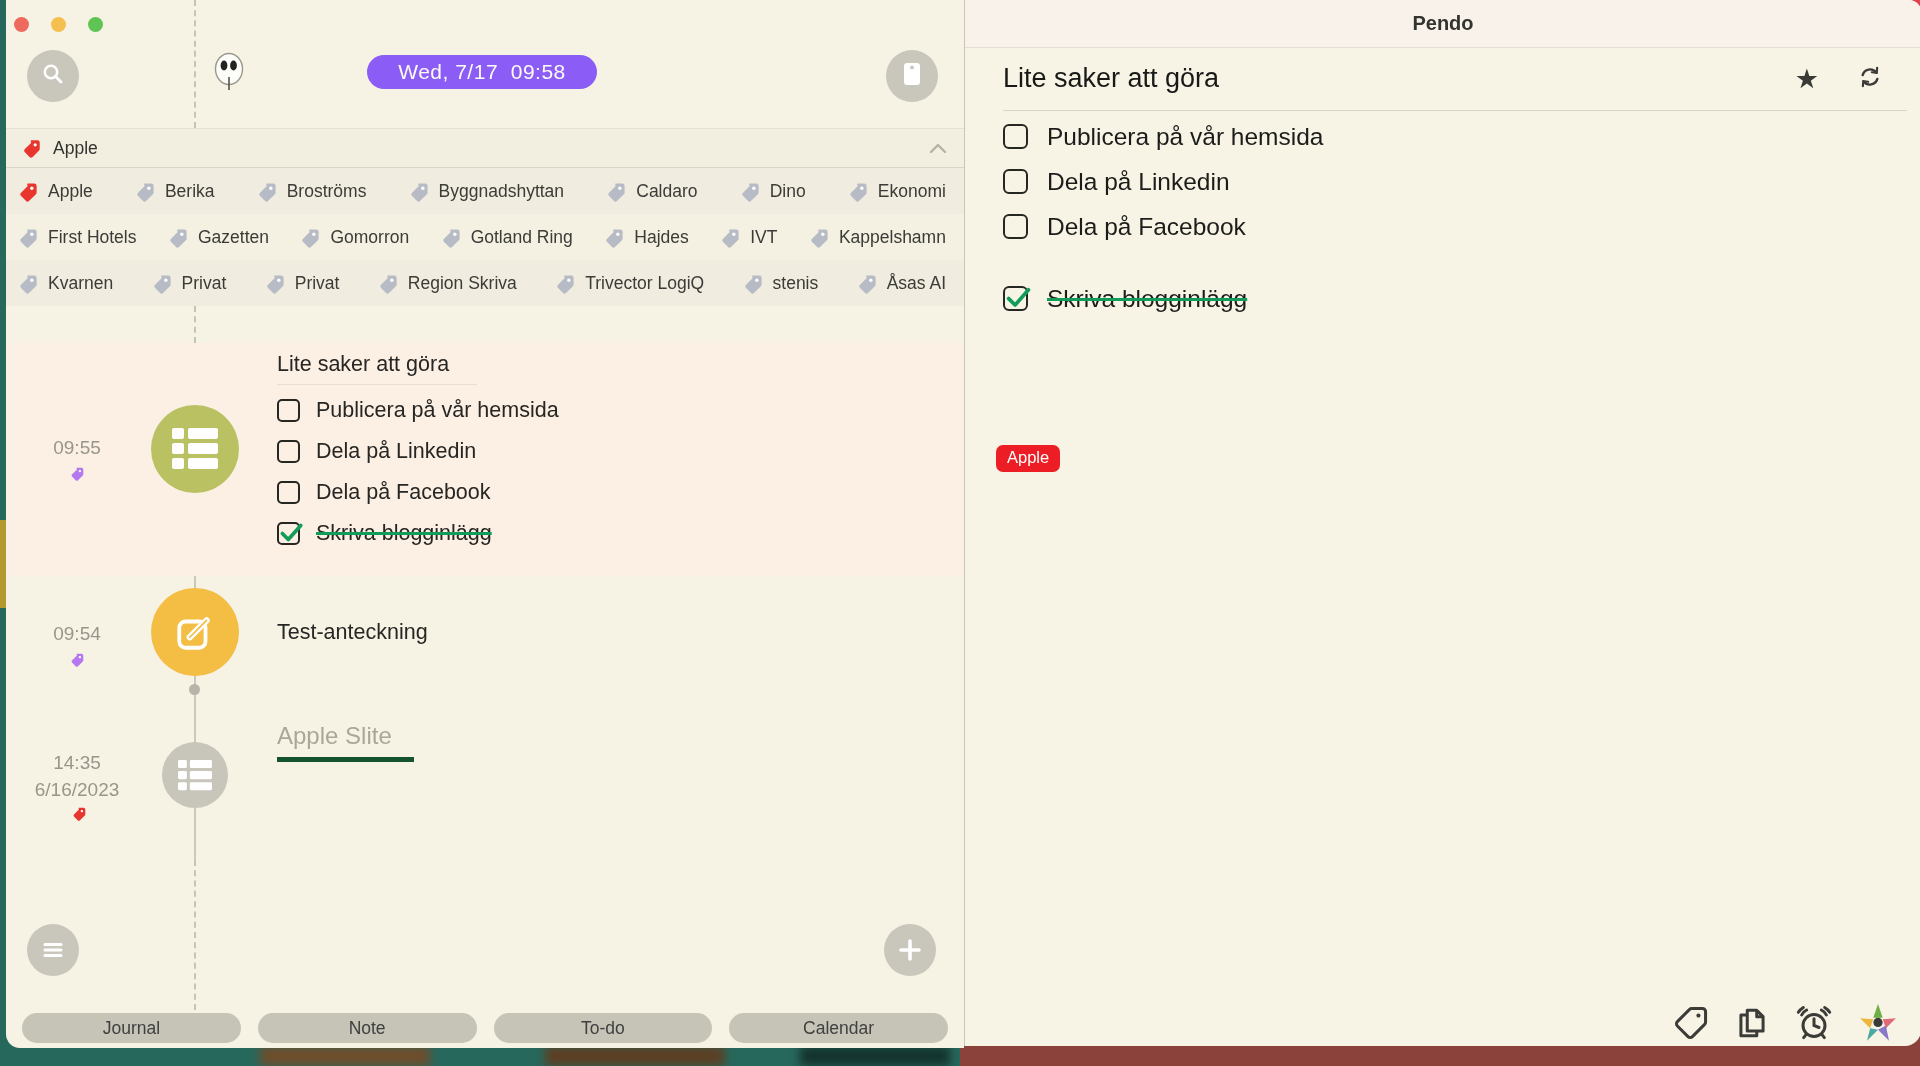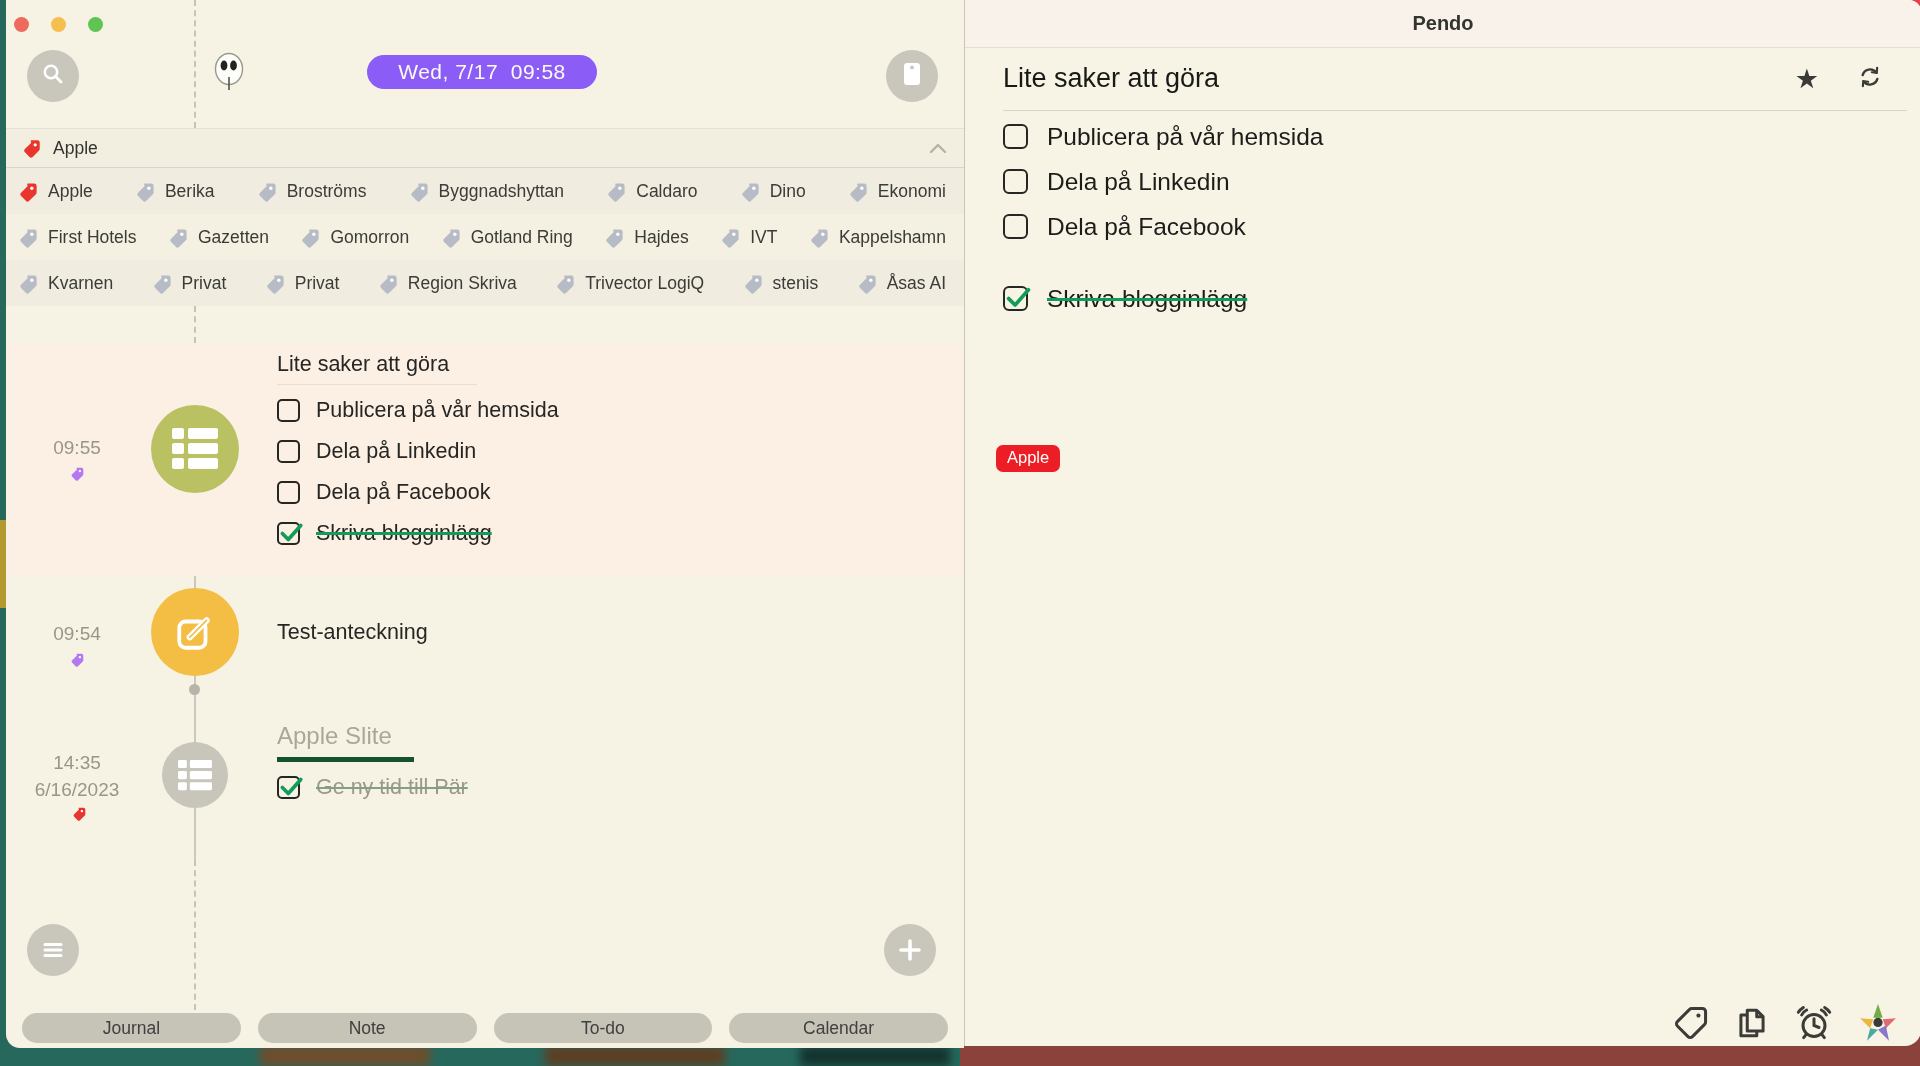--- a/index.html
+++ b/index.html
@@ -379,28 +379,20 @@
         <rect x="0" y="0" width="12" height="11" rx="2" fill="#fff"></rect>
           <rect x="16" y="0" width="30" height="11" rx="2" fill="#fff"></rect>
         <rect x="0" y="15" width="12" height="11" rx="2" fill="#fff"></rect>
           <rect x="16" y="15" width="30" height="11" rx="2" fill="#fff"></rect>
         <rect x="0" y="30" width="12" height="11" rx="2" fill="#fff"></rect>
           <rect x="16" y="30" width="30" height="11" rx="2" fill="#fff"></rect>
       </svg>
     </div>
     <div class="card muted-items" style="top:722px">
       <div class="card-title muted">Apple Slite</div>
-      <div class="chk-row done">
-        <span class="chk">
-          <svg width="26" height="26" viewBox="0 0 24 24">
-              <path d="M4 12.5 L9.5 18 L21 5" fill="none" stroke="#129c59" stroke-width="3.4" stroke-linecap="round" stroke-linejoin="round"></path>
-            </svg>
-        </span>
-        <span class="chk-lbl">Ge ny tid till Pär</span>
-      </div>
     </div>
 
     <div class="circle-btn" style="left:21px;top:924px">
       <svg width="20" height="16" viewBox="0 0 20 16">
         <line x1="2" y1="2.5" x2="18" y2="2.5" stroke="#fff" stroke-width="3" stroke-linecap="round"></line>
         <line x1="2" y1="8" x2="18" y2="8" stroke="#fff" stroke-width="3" stroke-linecap="round"></line>
         <line x1="2" y1="13.5" x2="18" y2="13.5" stroke="#fff" stroke-width="3" stroke-linecap="round"></line>
       </svg>
     </div>
     <div class="circle-btn" style="left:878px;top:924px">

